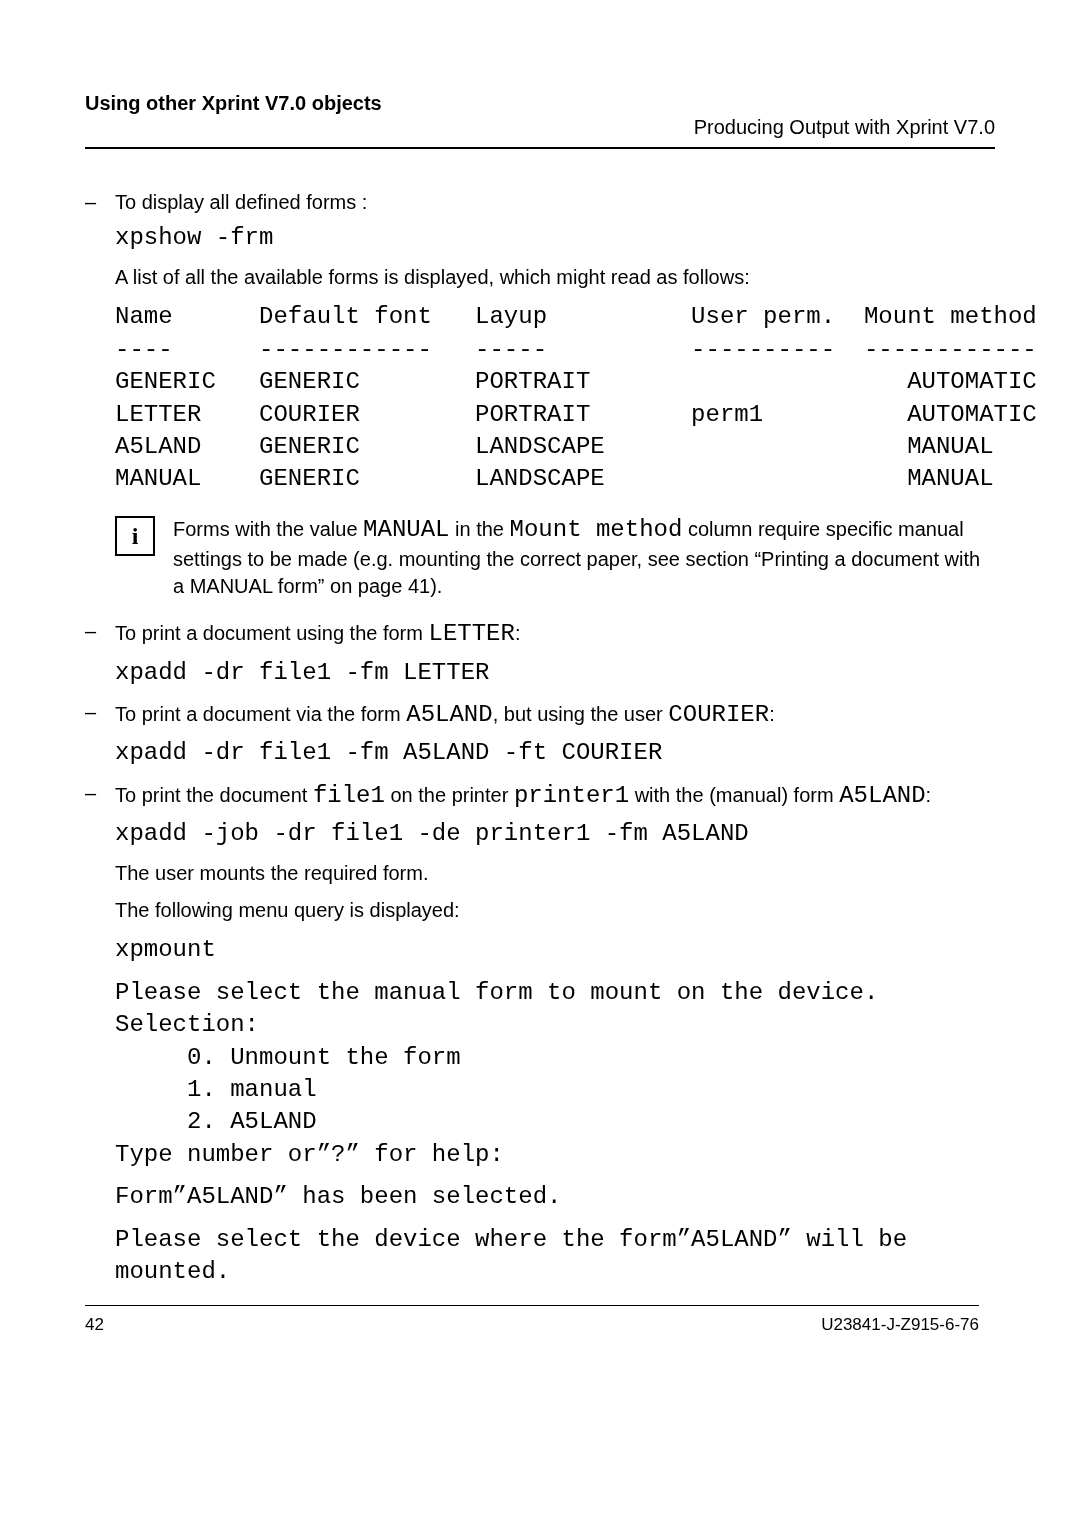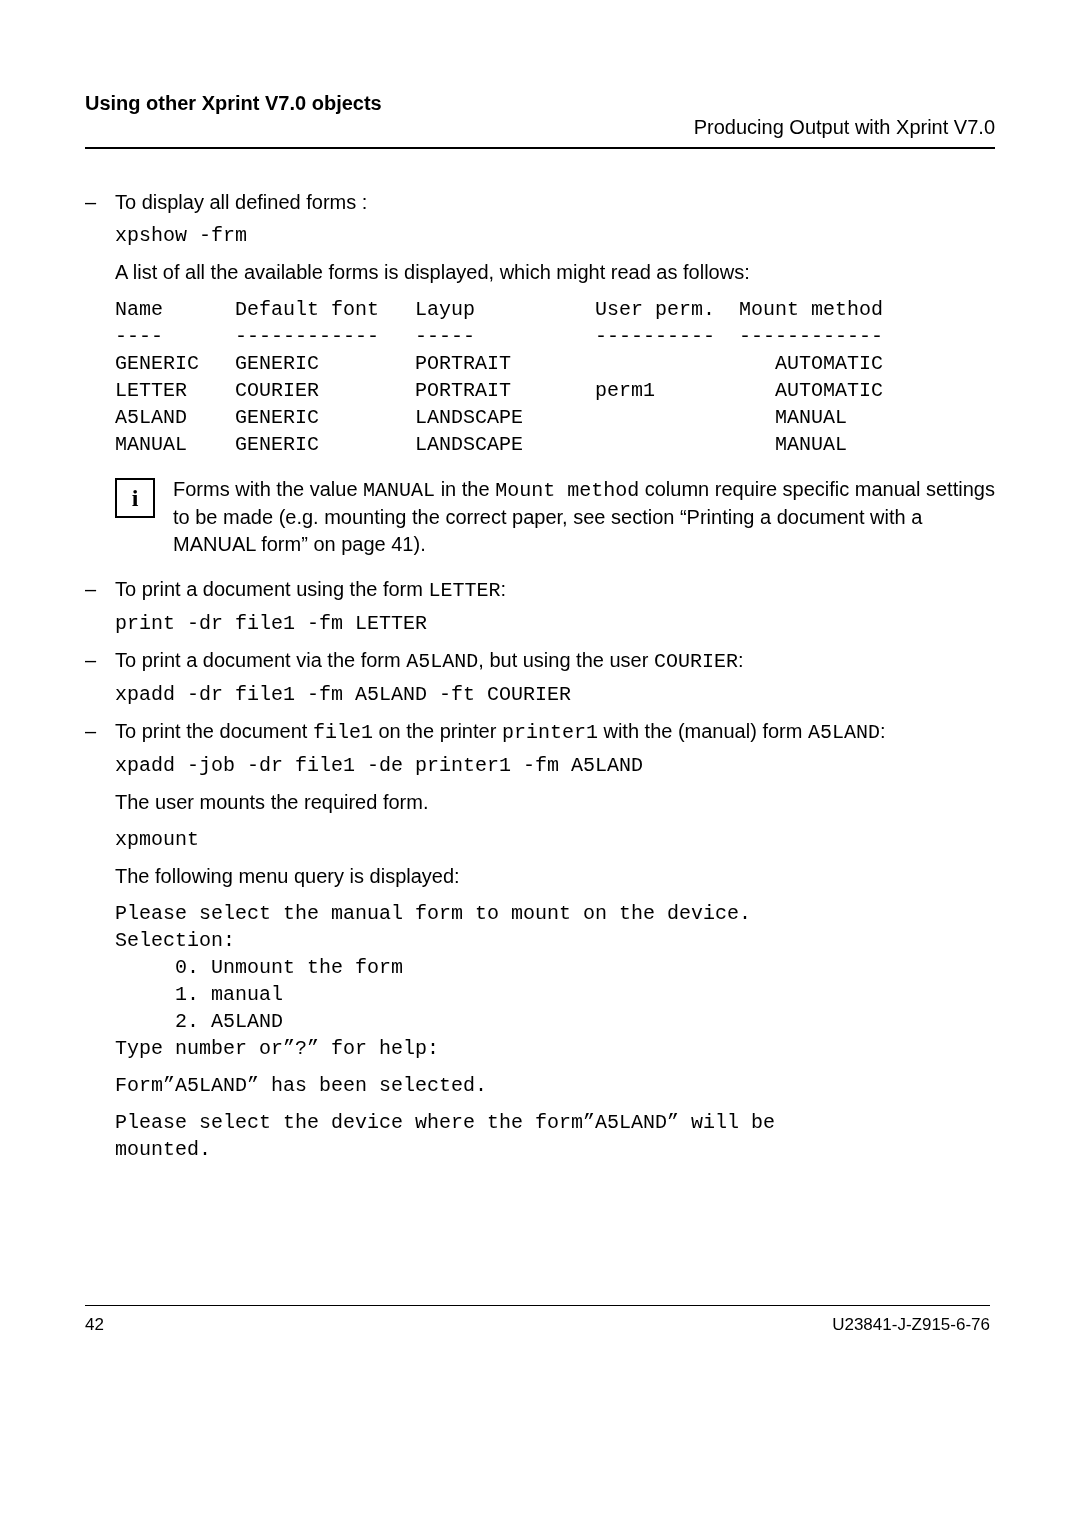--- a/index.html
+++ b/index.html
@@ -50,21 +50,21 @@
     .li .txt {
       flex: 1;
     }
     .indent1 {
       margin-left: 30px;
       margin-top: 6px;
       margin-bottom: 10px;
     }
     .mono {
       font-family: "Courier New", monospace;
-      font-size: 20px;
+      font-size: 24px;
       white-space: pre;
     }
     .table {
       margin-left: 30px;
       margin-top:6px;
       margin-bottom: 16px;
     }
     .info {
       display: flex;
       margin: 18px 0 18px 30px;
@@ -83,21 +83,21 @@
       flex-shrink: 0;
       margin-top: 2px;
     }
     .info-text {
       flex: 1;
     }
     .footer {
       position: absolute;
       bottom: 78px;
       left: 85px;
-      right: 90px;
+      right: 101px;
       border-top: 1.5px solid #000;
       padding-top: 8px;
       display: flex;
       justify-content: space-between;
       font-size: 17px;
     }
   </style>
 </head>
 <body>
 
@@ -128,40 +128,40 @@
         <span>Forms with the value </span><span class="mono">MANUAL</span><span> in the </span><span class="mono">Mount method</span><span> column require specific manual settings to be made (e.g. mounting the correct paper, see section “Printing a document with a MANUAL form” on page 41).</span>
       </div>
     </div>
 
     <div class="li">
       <span class="dash">–</span>
       <span class="txt">
         <span>To print a document using the form </span><span class="mono">LETTER</span><span>:</span>
       </span>
     </div>
-    <div class="indent1 mono">print -dr file1 -fm LETTER</div>
+    <div class="indent1 mono">xpadd -dr file1 -fm LETTER</div>
 
     <div class="li">
       <span class="dash">–</span>
       <span class="txt">
         <span>To print a document via the form </span><span class="mono">A5LAND</span><span>, but using the user </span><span class="mono">COURIER</span><span>:</span>
       </span>
     </div>
     <div class="indent1 mono">xpadd -dr file1 -fm A5LAND -ft COURIER</div>
 
     <div class="li">
       <span class="dash">–</span>
       <span class="txt">
         <span>To print the document </span><span class="mono">file1</span><span> on the printer </span><span class="mono">printer1</span><span> with the (manual) form </span><span class="mono">A5LAND</span><span>:</span>
       </span>
     </div>
     <div class="indent1 mono">xpadd -job -dr file1 -de printer1 -fm A5LAND</div>
     <div class="indent1">The user mounts the required form.</div>
+    <div class="indent1">The following menu query is displayed:</div>
     <div class="indent1 mono">xpmount</div>
-    <div class="indent1">The following menu query is displayed:</div>
     <div class="indent1 mono">Please select the manual form to mount on the device.
 Selection:
      0. Unmount the form
      1. manual
      2. A5LAND
 Type number or”?” for help:</div>
     <div class="indent1 mono">Form”A5LAND” has been selected.</div>
     <div class="indent1 mono">Please select the device where the form”A5LAND” will be
 mounted.</div>
   </div>

